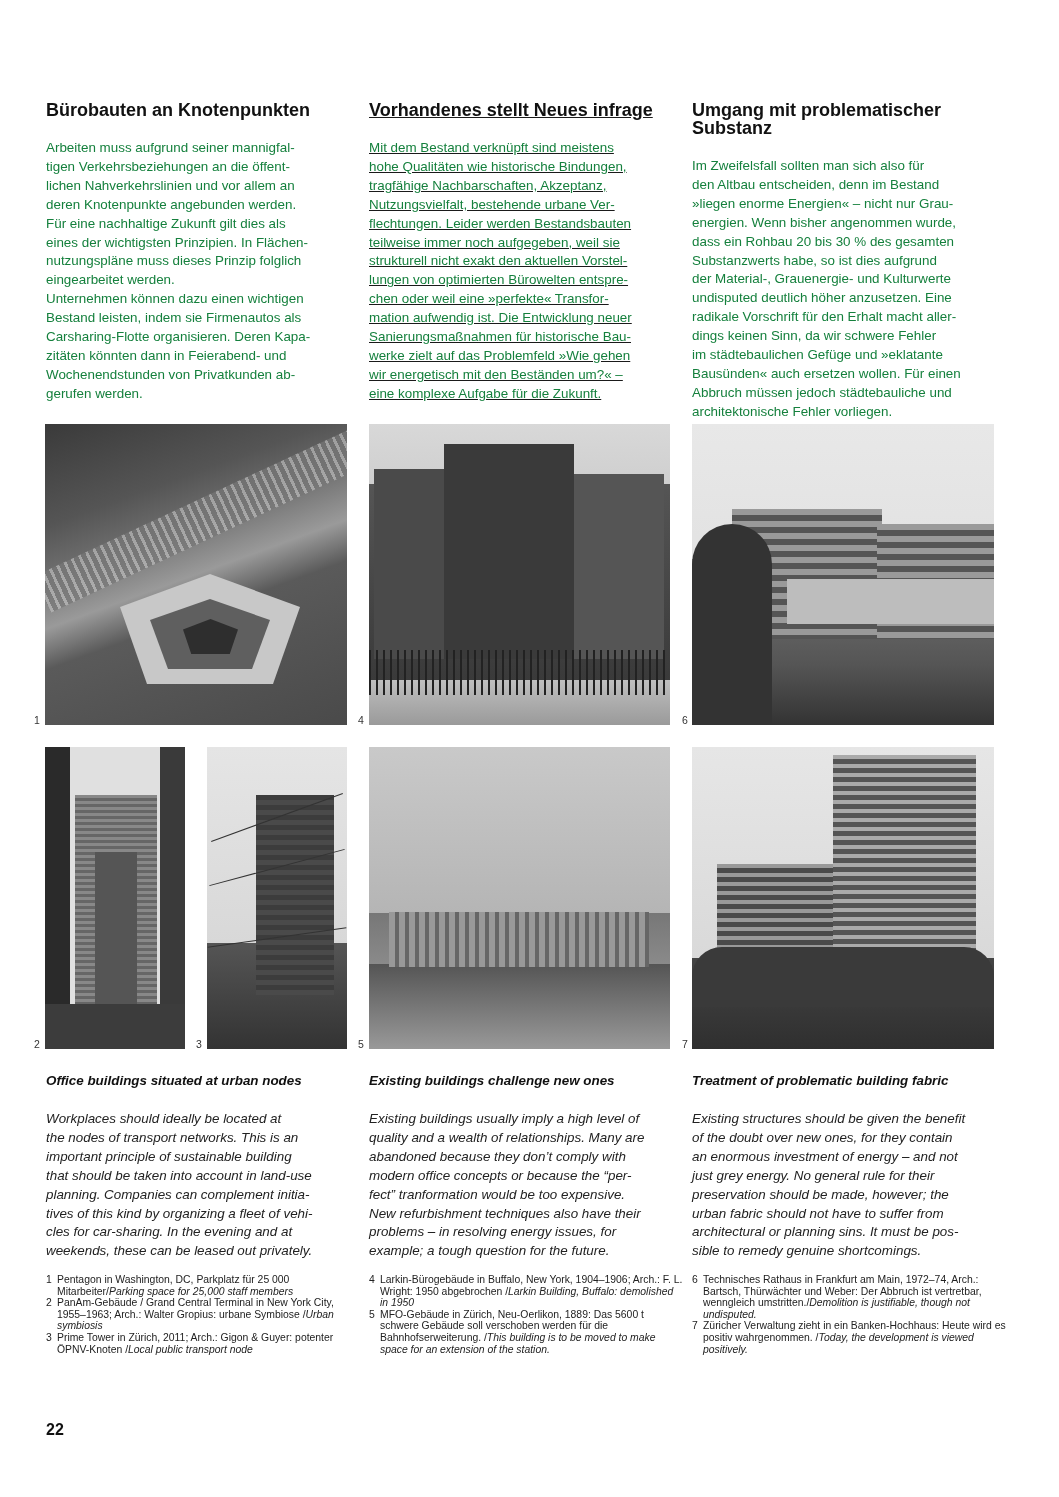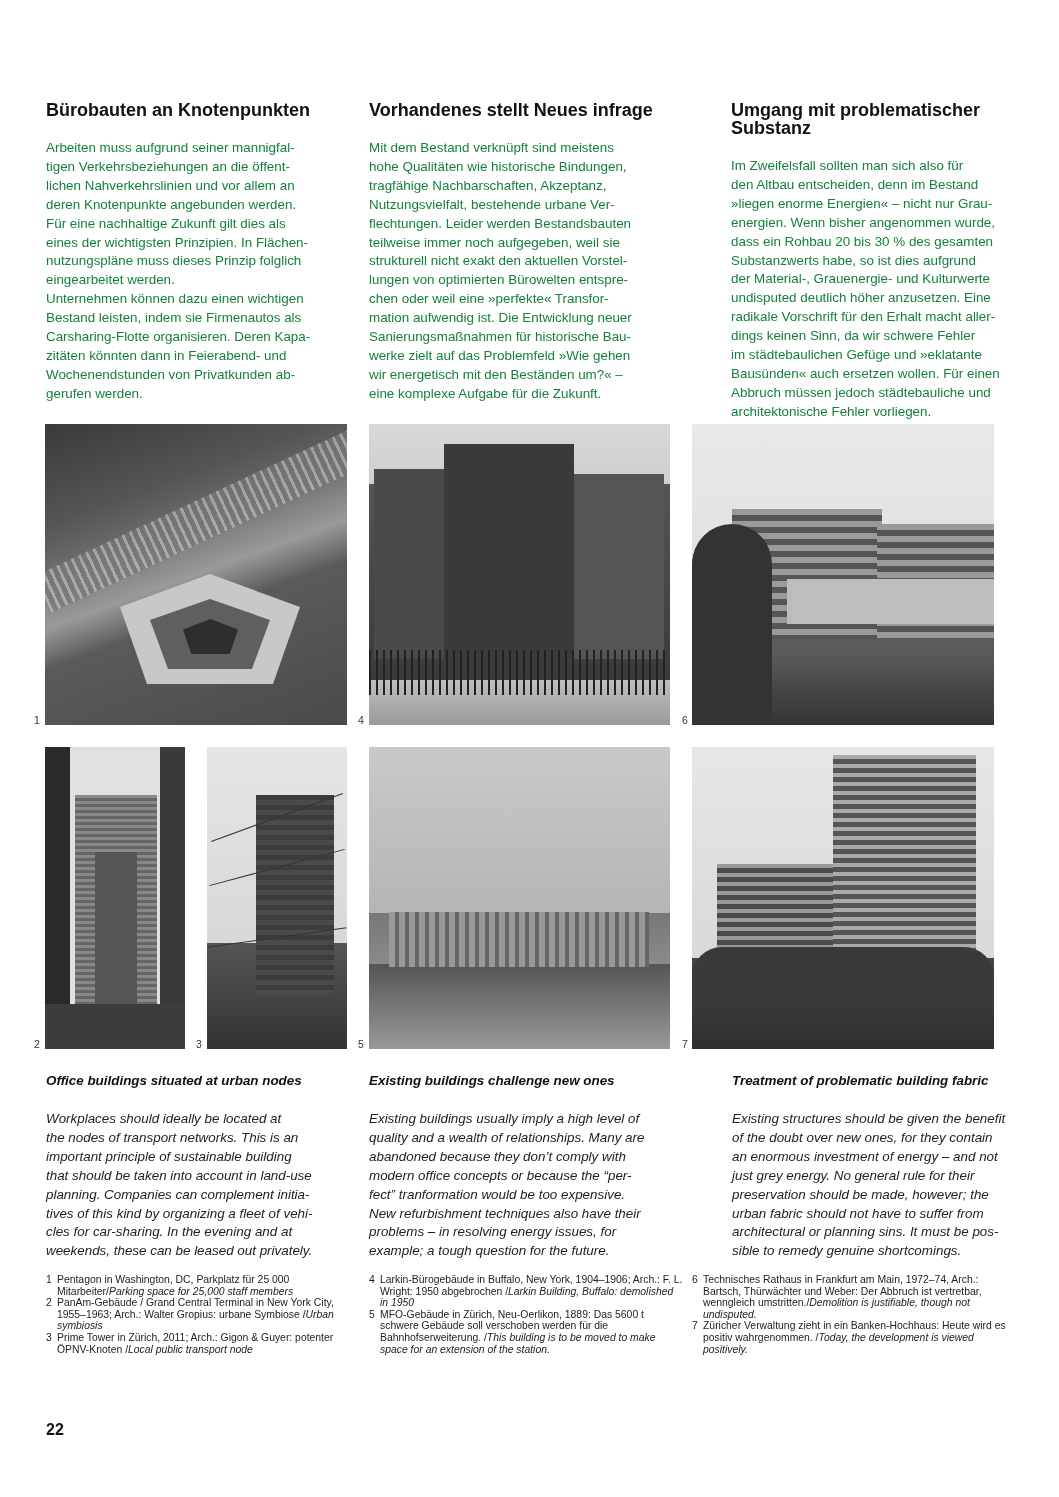--- a/index.html
+++ b/index.html
@@ -80,41 +80,41 @@
     <div>eingearbeitet werden.</div>
     <div>Unternehmen können dazu einen wichtigen</div>
     <div>Bestand leisten, indem sie Firmenautos als</div>
     <div>Carsharing-Flotte organisieren. Deren Kapa-</div>
     <div>zitäten könnten dann in Feierabend- und</div>
     <div>Wochenendstunden von Privatkunden ab-</div>
     <div>gerufen werden.</div>
   </div>
 </div>
 
-<div class="abs col" style="left:369px; top:101px;">
+<div class="abs col" style="left:369px; top:101px;text-decoration:underline;">
   <div class="head-de">Vorhandenes stellt Neues infrage</div>
   <div class="body-de" style="margin-top:20px;">
     <div>Mit dem Bestand verknüpft sind meistens</div>
     <div>hohe Qualitäten wie historische Bindungen,</div>
     <div>tragfähige Nachbarschaften, Akzeptanz,</div>
     <div>Nutzungsvielfalt, bestehende urbane Ver-</div>
     <div>flechtungen. Leider werden Bestandsbauten</div>
     <div>teilweise immer noch aufgegeben, weil sie</div>
     <div>strukturell nicht exakt den aktuellen Vorstel-</div>
     <div>lungen von optimierten Bürowelten entspre-</div>
     <div>chen oder weil eine »perfekte« Transfor-</div>
     <div>mation aufwendig ist. Die Entwicklung neuer</div>
     <div>Sanierungsmaßnahmen für historische Bau-</div>
     <div>werke zielt auf das Problemfeld »Wie gehen</div>
     <div>wir energetisch mit den Beständen um?« –</div>
     <div>eine komplexe Aufgabe für die Zukunft.</div>
   </div>
 </div>
 
-<div class="abs col" style="left:692px; top:101px;margin-left:39px;">
+<div class="abs col" style="left:692px; top:101px;">
   <div class="head-de">Umgang mit problematischer Substanz</div>
   <div class="body-de" style="margin-top:20px;">
     <div>Im Zweifelsfall sollten man sich also für</div>
     <div>den Altbau entscheiden, denn im Bestand</div>
     <div>»liegen enorme Energien« – nicht nur Grau-</div>
     <div>energien. Wenn bisher angenommen wurde,</div>
     <div>dass ein Rohbau 20 bis 30 % des gesamten</div>
     <div>Substanzwerts habe, so ist dies aufgrund</div>
     <div>der Material-, Grauenergie- und Kulturwerte</div>
     <div>undisputed deutlich höher anzusetzen. Eine</div>
@@ -199,21 +199,21 @@
     <div>quality and a wealth of relationships. Many are</div>
     <div>abandoned because they don’t comply with</div>
     <div>modern office concepts or because the “per-</div>
     <div>fect” tranformation would be too expensive.</div>
     <div>New refurbishment techniques also have their</div>
     <div>problems – in resolving energy issues, for</div>
     <div>example; a tough question for the future.</div>
   </div>
 </div>
 
-<div class="abs col" style="left:732px; top:1072px;">
+<div class="abs col" style="left:692px; top:1072px;">
   <div class="head-en">Treatment of problematic building fabric</div>
   <div class="body-en" style="margin-top:20px;">
     <div>Existing structures should be given the benefit</div>
     <div>of the doubt over new ones, for they contain</div>
     <div>an enormous investment of energy – and not</div>
     <div>just grey energy. No general rule for their</div>
     <div>preservation should be made, however; the</div>
     <div>urban fabric should not have to suffer from</div>
     <div>architectural or planning sins. It must be pos-</div>
     <div>sible to remedy genuine shortcomings.</div>

